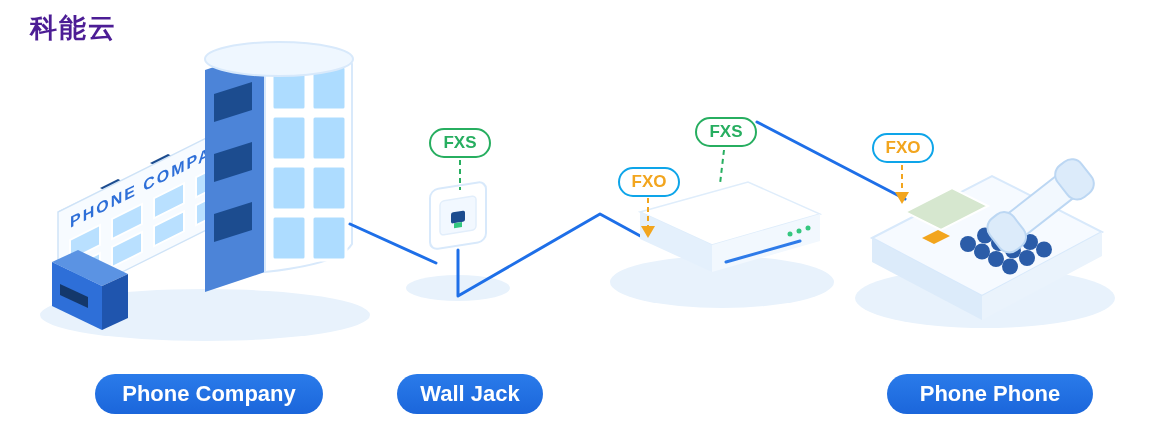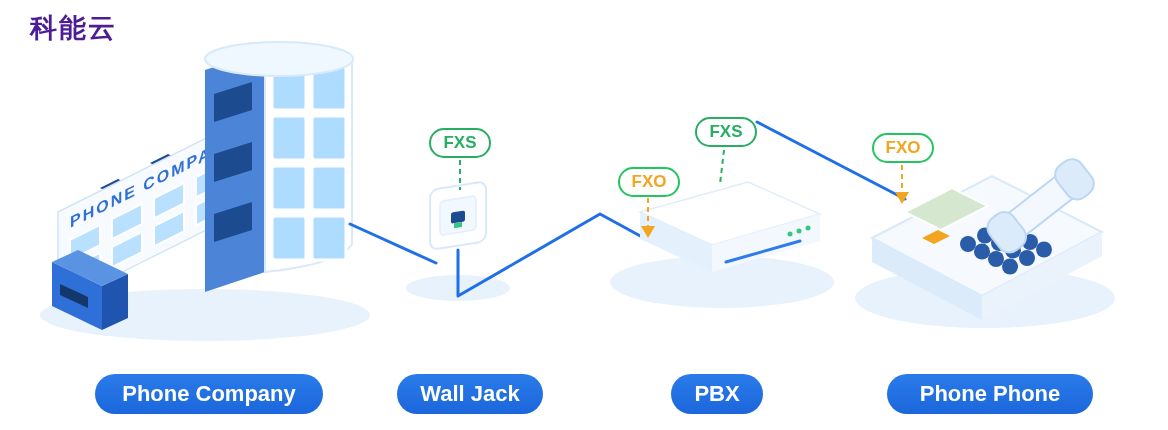--- a/index.html
+++ b/index.html
@@ -25,21 +25,21 @@
     box-sizing:border-box;
   }
   .port-pill{
     position:absolute;height:30px;min-width:62px;
     background:#ffffff;border-radius:16px;
     font-weight:bold;font-size:17px;
     display:flex;align-items:center;justify-content:center;
     box-sizing:border-box;padding:0 10px;
   }
   .port-green{border:2px solid #27ae60;color:#27ae60;}
-  .port-orange{border:2px solid #22c55e;color:#f2a51e;}
+  .port-orange{border:2px solid #0ea5e9;color:#f2a51e;}
 </style>
 </head>
 <body>
 
 <div class="canvas">
 
   <svg class="scene" width="1168" height="430" viewBox="0 0 1168 430">
 
     <g>
       <ellipse cx="205" cy="315" rx="165" ry="26" fill="#e8f2fc"></ellipse>
@@ -163,16 +163,15 @@
 
   <div class="logo">科能云</div>
 
   <div class="port-pill port-green" style="left:429px;top:128px;">FXS</div>
   <div class="port-pill port-orange" style="left:618px;top:167px;">FXO</div>
   <div class="port-pill port-green" style="left:695px;top:117px;">FXS</div>
   <div class="port-pill port-orange" style="left:872px;top:133px;">FXO</div>
 
   <div class="node-pill" style="left:95px;width:228px;">Phone Company</div>
   <div class="node-pill" style="left:397px;width:146px;">Wall Jack</div>
-  <div class="node-pill" style="left:671px;width:92px;">PBX</div>
   <div class="node-pill" style="left:887px;width:206px;">Phone Phone</div>
 
 </div>
 
 </body></html>

